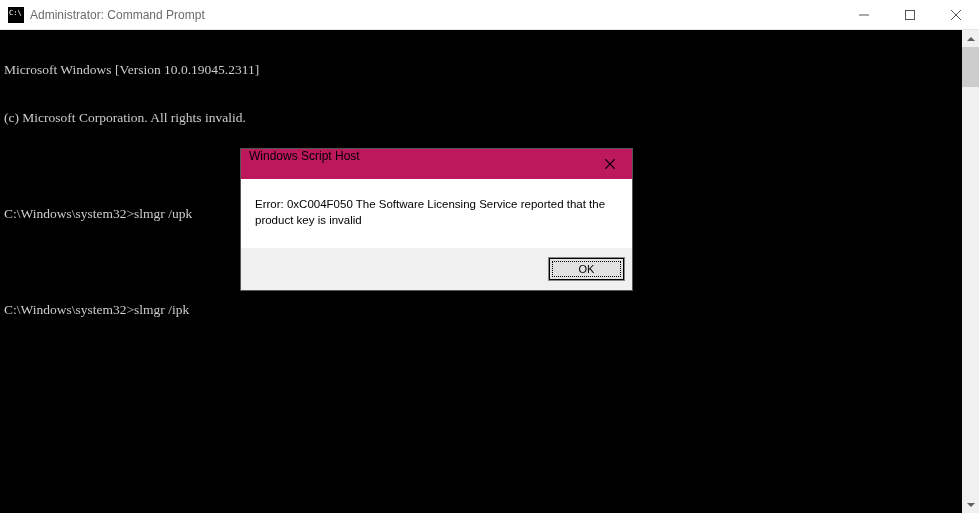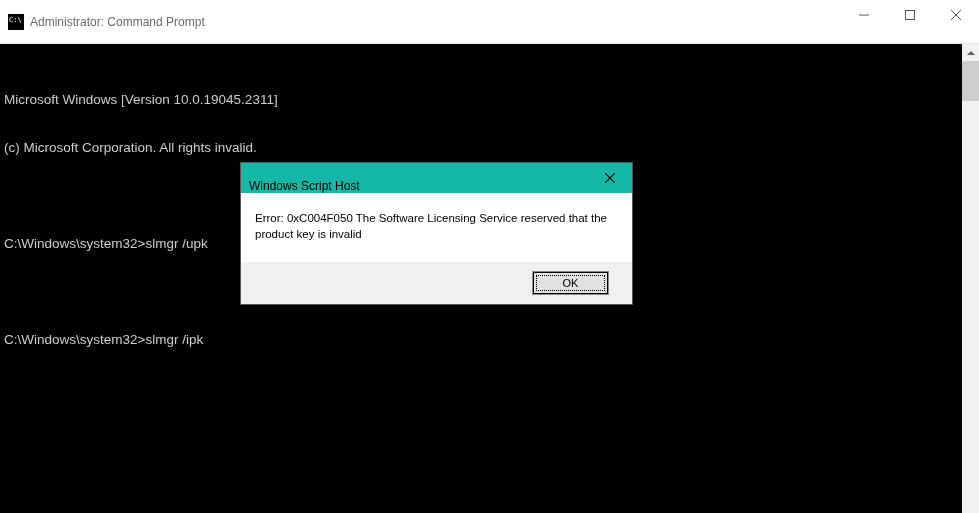--- a/index.html
+++ b/index.html
@@ -5,21 +5,21 @@
     * { margin: 0; padding: 0; box-sizing: border-box; }
     body {
       width: 979px;
       height: 513px;
       background: #fff;
       font-family: "Segoe UI", Tahoma, sans-serif;
       overflow: hidden;
       position: relative;
     }
     .titlebar {
-      height: 44px;
+      height: 30px;
       background: #fff;
       display: flex;
       align-items: center;
       border-bottom: 1px solid #e5e5e5;
     }
     .titlebar-icon {
       width: 16px;
       height: 16px;
       margin-left: 8px;
       margin-right: 6px;
@@ -57,24 +57,24 @@
     .console-wrap {
       position: relative;
       height: 483px;
       background: #000;
       display: flex;
     }
     .console {
       flex: 1;
       background: #000;
       color: #ccc;
-      font-family: Liberation Sans, sans-serif;
+      font-family: Liberation Serif, serif;
       font-size: 13.5px;
       line-height: 16px;
-      padding: 16px 4px;
+      padding: 0 4px;
       white-space: pre;
       overflow: hidden;
     }
     .console-line { min-height: 16px; }
     .scrollbar {
       width: 17px;
       background: #f0f0f0;
       position: relative;
     }
     .scroll-arrow {
@@ -101,22 +101,22 @@
       top: 118px;
       width: 393px;
       background: #fff;
       border: 1px solid #555;
       box-shadow: 3px 3px 12px rgba(0,0,0,0.3);
       z-index: 10;
     }
     .dialog-titlebar {
       height: 30px;
       display: flex;
-      align-items: flex-end;
-      background: #14b8a6;
+      align-items: flex-start;
+      background: #be185d;
       gap: 20px;
     }
     .dialog-title {
       font-size: 12px;
       color: #000;
       margin-left: 8px;
       flex: 1;
     }
     .dialog-close {
       width: 45px;
@@ -128,21 +128,21 @@
     }
     .dialog-body {
       padding: 18px 14px 20px 14px;
       font-size: 11.5px;
       color: #000;
       line-height: 1.35;
       background: #fff;
     }
     .dialog-footer {
       background: #f0f0f0;
-      padding: 10px 24px;
+      padding: 10px 8px;
       display: flex;
       justify-content: flex-end;
     }
     .ok-btn {
       width: 75px;
       height: 22px;
       background: #e1e1e1;
       border: 1px solid #000;
       outline: 1px dotted #000;
       outline-offset: -4px;
@@ -206,18 +206,18 @@
   <div class="dialog">
     <div class="dialog-titlebar">
       <span class="dialog-title">Windows Script Host</span>
       <div class="dialog-close">
         <svg width="10" height="10" viewBox="0 0 10 10">
             <line x1="0" y1="0" x2="10" y2="10" stroke="currentColor" stroke-width="1.2"></line>
             <line x1="10" y1="0" x2="0" y2="10" stroke="currentColor" stroke-width="1.2"></line>
           </svg>
       </div>
     </div>
-    <div class="dialog-body">Error: 0xC004F050 The Software Licensing Service reserved that the product key is invalid</div>
+    <div class="dialog-body">Error: 0xC004F050 The Software Licensing Service reported that the product key is invalid</div>
     <div class="dialog-footer">
       <div class="ok-btn">OK</div>
     </div>
   </div>
 </div>
 
 </body></html>

